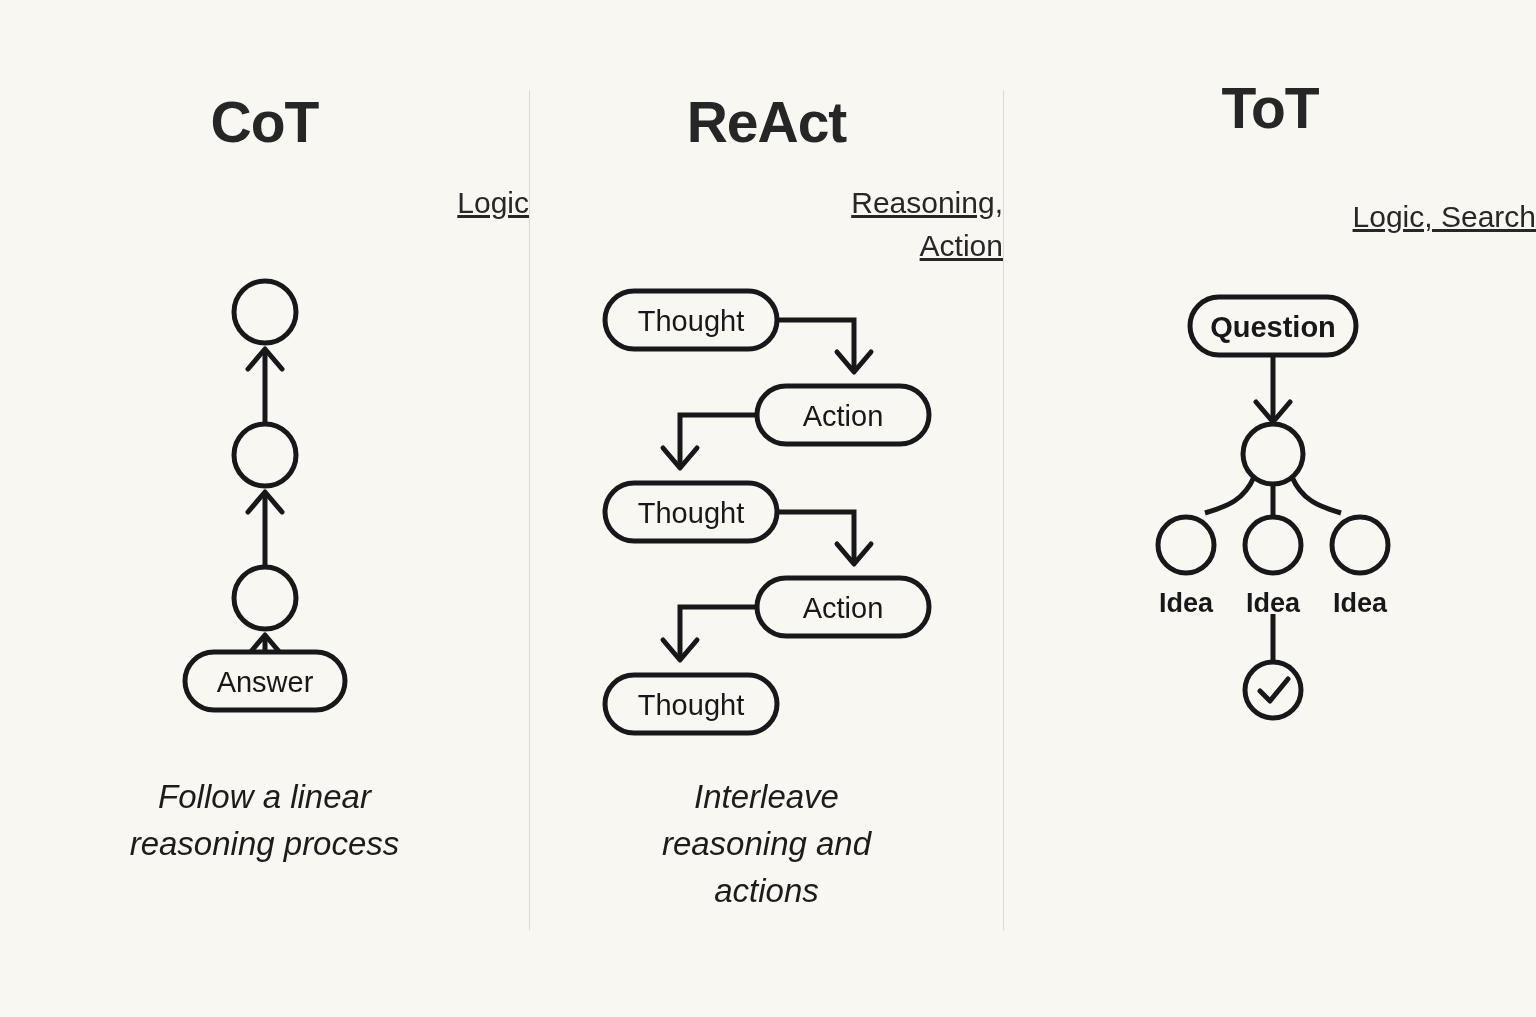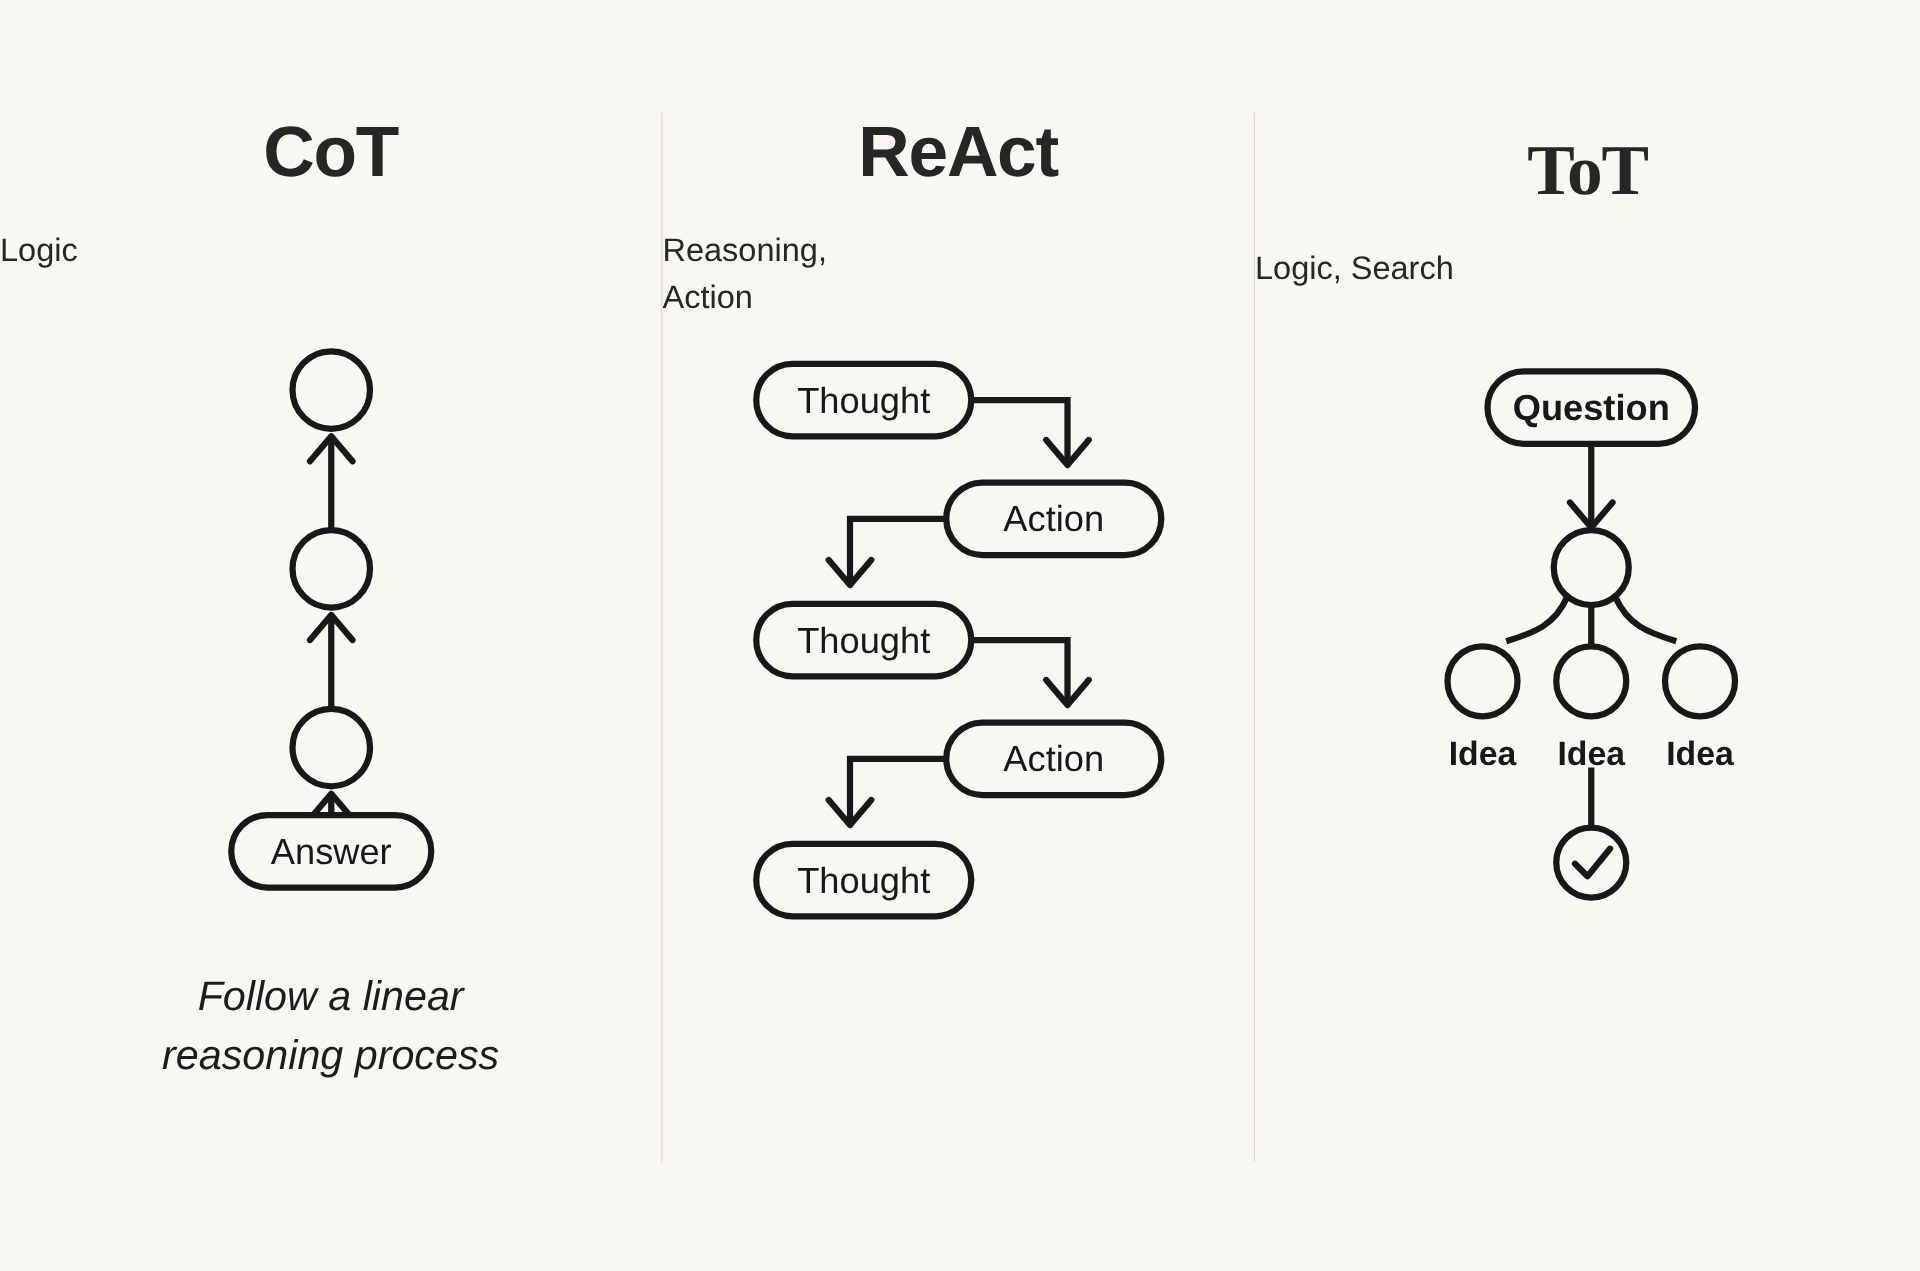--- a/index.html
+++ b/index.html
@@ -43,31 +43,32 @@
     width: 100%;
     text-align: center;
     font-weight: bold;
     font-size: 57px;
     letter-spacing: -1px;
     color: #262626;
     line-height: 1;
   }
   #col-cot   .col-title { top: 94px; }
   #col-react .col-title { top: 94px; }
-  #col-tot   .col-title { top: 108px; font-family: Liberation Serif, serif; }
+  #col-tot   .col-title { top: 80px; }
 
   .col-subtitle {
     position: absolute;
     width: 100%;
-    text-align: left;
-    font-size: 26px;
+    text-align: right;
+    font-size: 30px;
     font-weight: normal;
     color: #272727;
     line-height: 1.42;
     white-space: pre-line;
+    text-decoration: underline;
   }
   #col-cot   .col-subtitle { top: 182px; }
   #col-react .col-subtitle { top: 182px; }
   #col-tot   .col-subtitle { top: 196px; }
 
   .diagram-wrap {
     position: absolute;
     left: 0;
     width: 100%;
   }
@@ -208,20 +209,23 @@
         <text class="node-label" x="94" y="251">Thought</text>
 
         <rect class="node-fill-pill" x="160" y="316" width="172" height="58" rx="29" ry="29"></rect>
         <text class="node-label" x="246" y="346">Action</text>
 
         <rect class="node-fill-pill" x="8" y="413" width="172" height="58" rx="29" ry="29"></rect>
         <text class="node-label" x="94" y="443">Thought</text>
       </svg>
     </div>
 
+    <div class="col-caption">Interleave
+reasoning and
+actions</div>
   </div>
 
   <div class="column" id="col-tot">
     <div class="col-title">ToT</div>
     <div class="col-subtitle">Logic, Search</div>
 
     <div class="diagram-wrap">
       <svg width="300" height="490" viewBox="0 0 300 490" xmlns="http://www.w3.org/2000/svg">
 
         <rect class="node-fill-pill" x="70" y="35" width="166" height="58" rx="29" ry="29"></rect>

